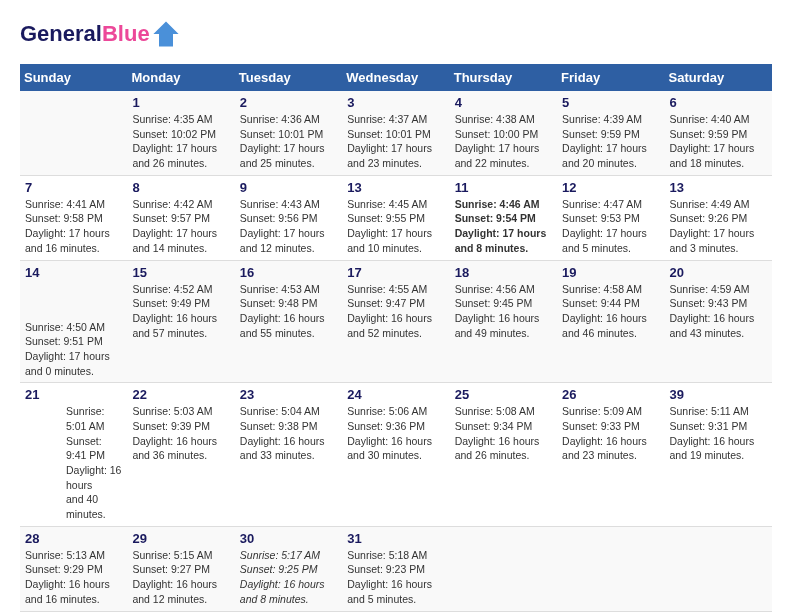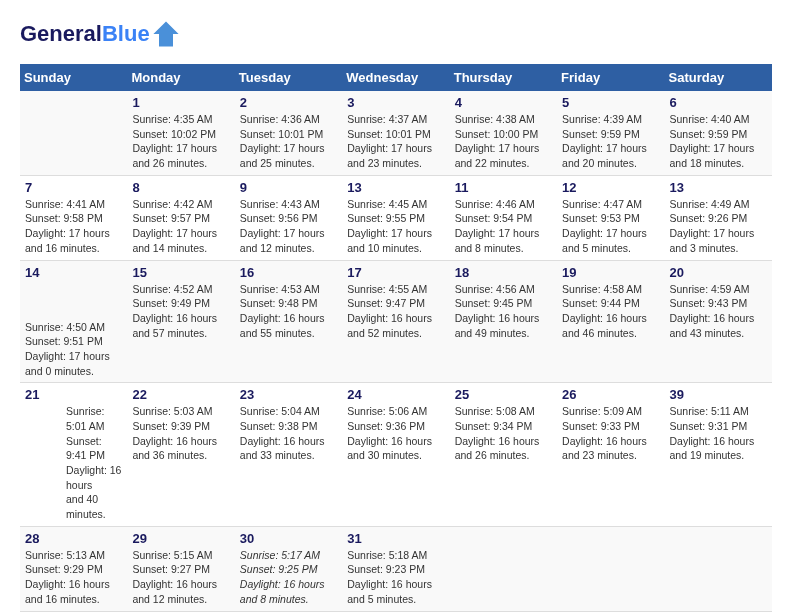--- a/index.html
+++ b/index.html
@@ -20,21 +20,21 @@
       display: flex;
       align-items: center;
     }
     .logo-text {
       font-size: 22px;
       font-weight: bold;
       color: #1a1a5e;
       line-height: 1.1;
     }
     .logo-text span {
-      color: #3b82f6;
+      color: #ec4899;
     }
     .logo-icon {
       width: 28px;
       height: 28px;
       margin-left: 2px;
     }
     .title-block {
       text-align: right;
     }
     .month-year {
@@ -189,21 +189,21 @@
         </td>
         <td>
           <span class="day-number">13</span>
           <div class="day-info" style="white-space: pre-line;">Sunrise: 4:45 AM
 Sunset: 9:55 PM
 Daylight: 17 hours
 and 10 minutes.</div>
         </td>
         <td>
           <span class="day-number">11</span>
-          <div class="day-info" style="white-space: pre-line;">Sunrise: 4:46 AM
+          <div class="day-info" style="white-space: pre-line; font-weight: bold;">Sunrise: 4:46 AM
 Sunset: 9:54 PM
 Daylight: 17 hours
 and 8 minutes.</div>
         </td>
         <td>
           <span class="day-number">12</span>
           <div class="day-info" style="white-space: pre-line;">Sunrise: 4:47 AM
 Sunset: 9:53 PM
 Daylight: 17 hours
 and 5 minutes.</div>

